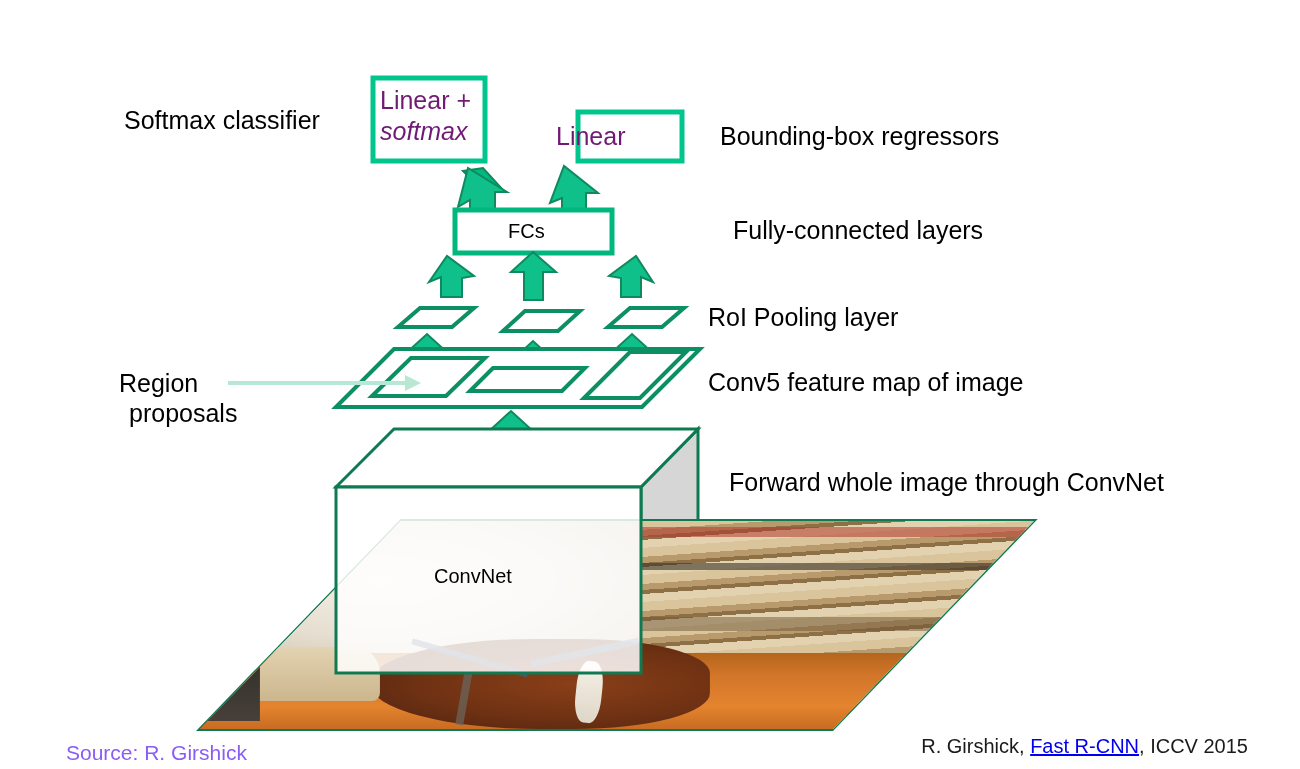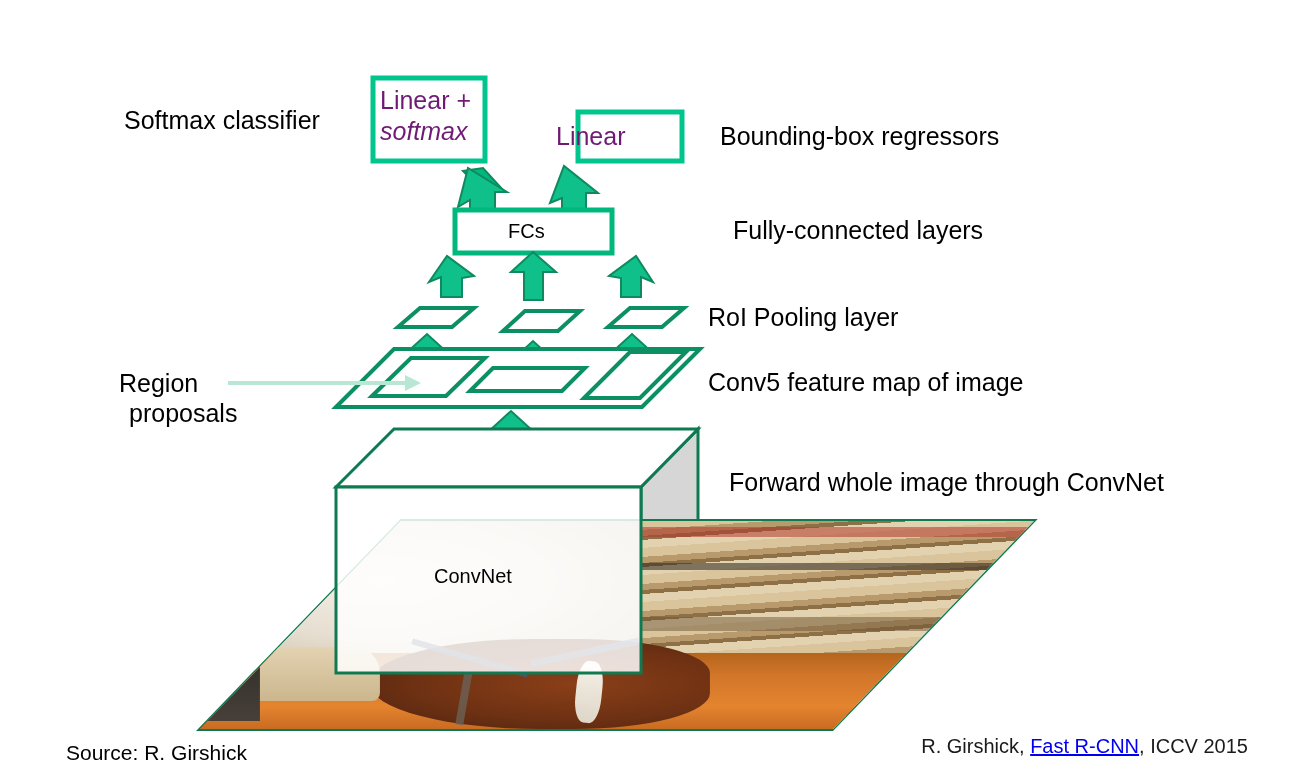--- a/index.html
+++ b/index.html
@@ -44,21 +44,21 @@
     font-size: 20px;
     line-height: 29px;
     white-space: pre;
     font-family: "Liberation Sans", sans-serif;
   }
   .footer-left {
     position: absolute;
     left: 66px;
     top: 741px;
     font-size: 21px;
-    color: #000000;
+    color: #8b5cf6;
     white-space: pre;
   }
   .footer-right {
     position: absolute;
     right: 52px;
     top: 735px;
     font-size: 20px;
     color: #1a1a1a;
     white-space: pre;
   }

